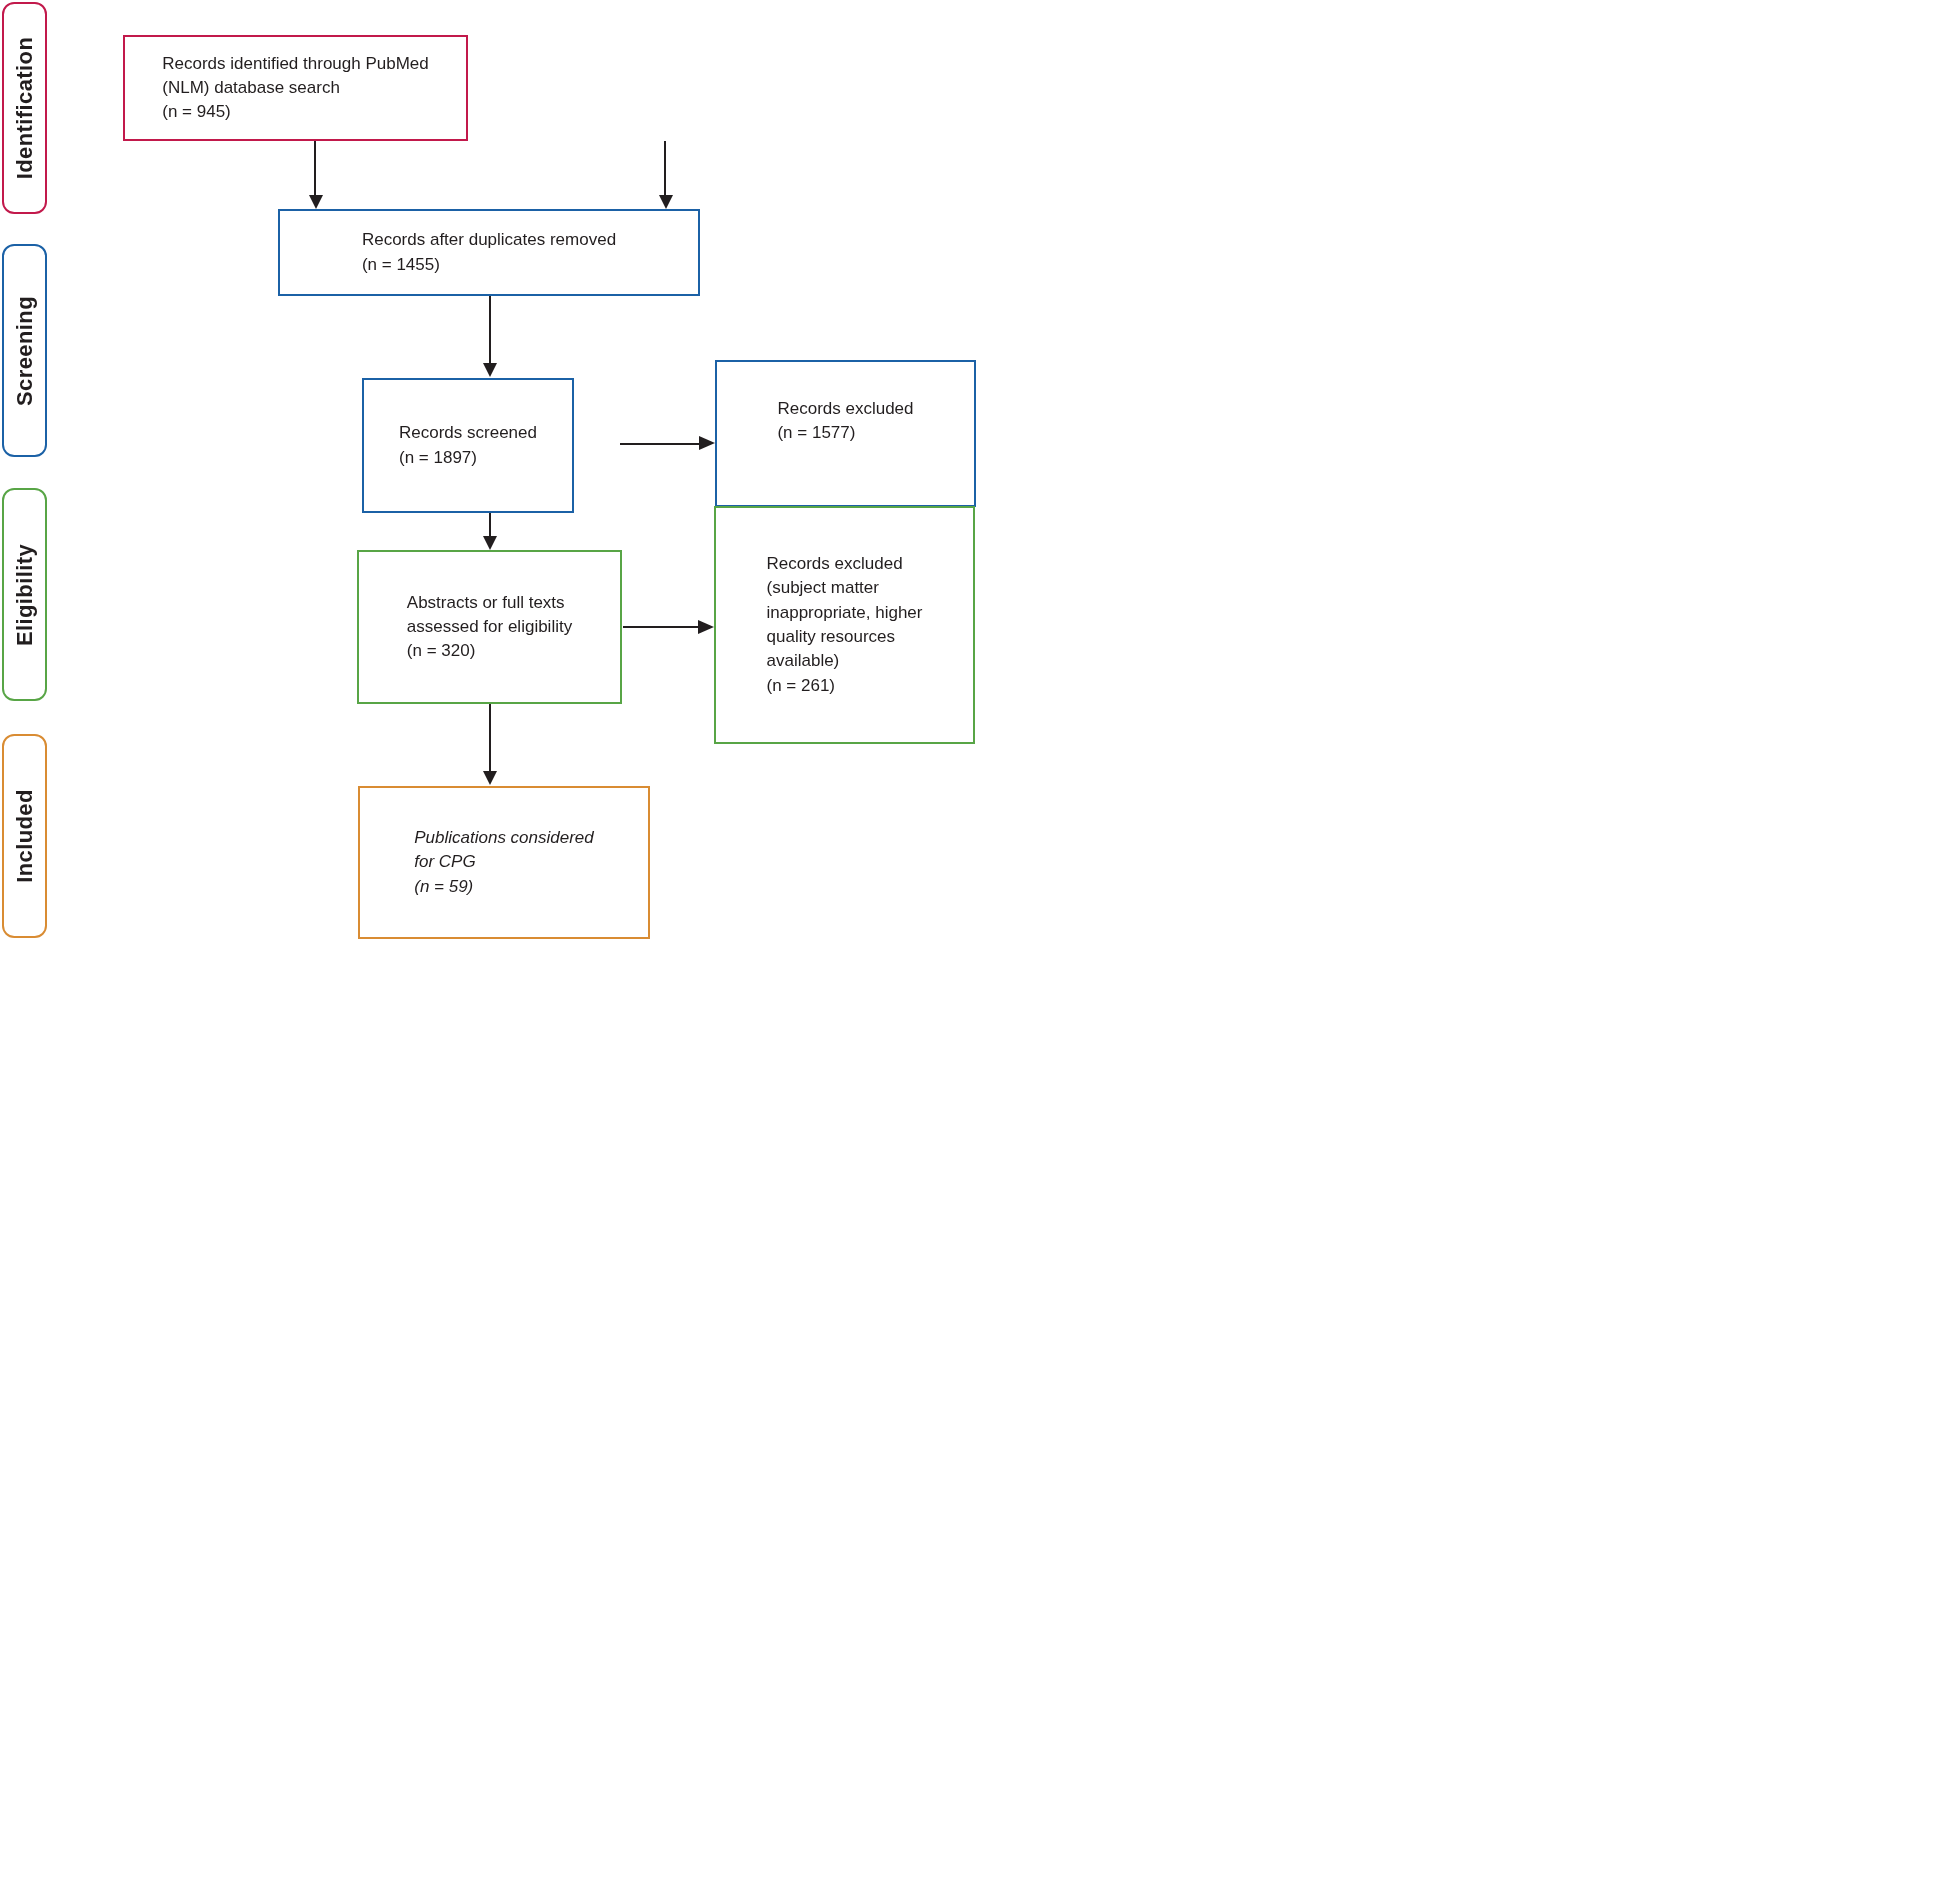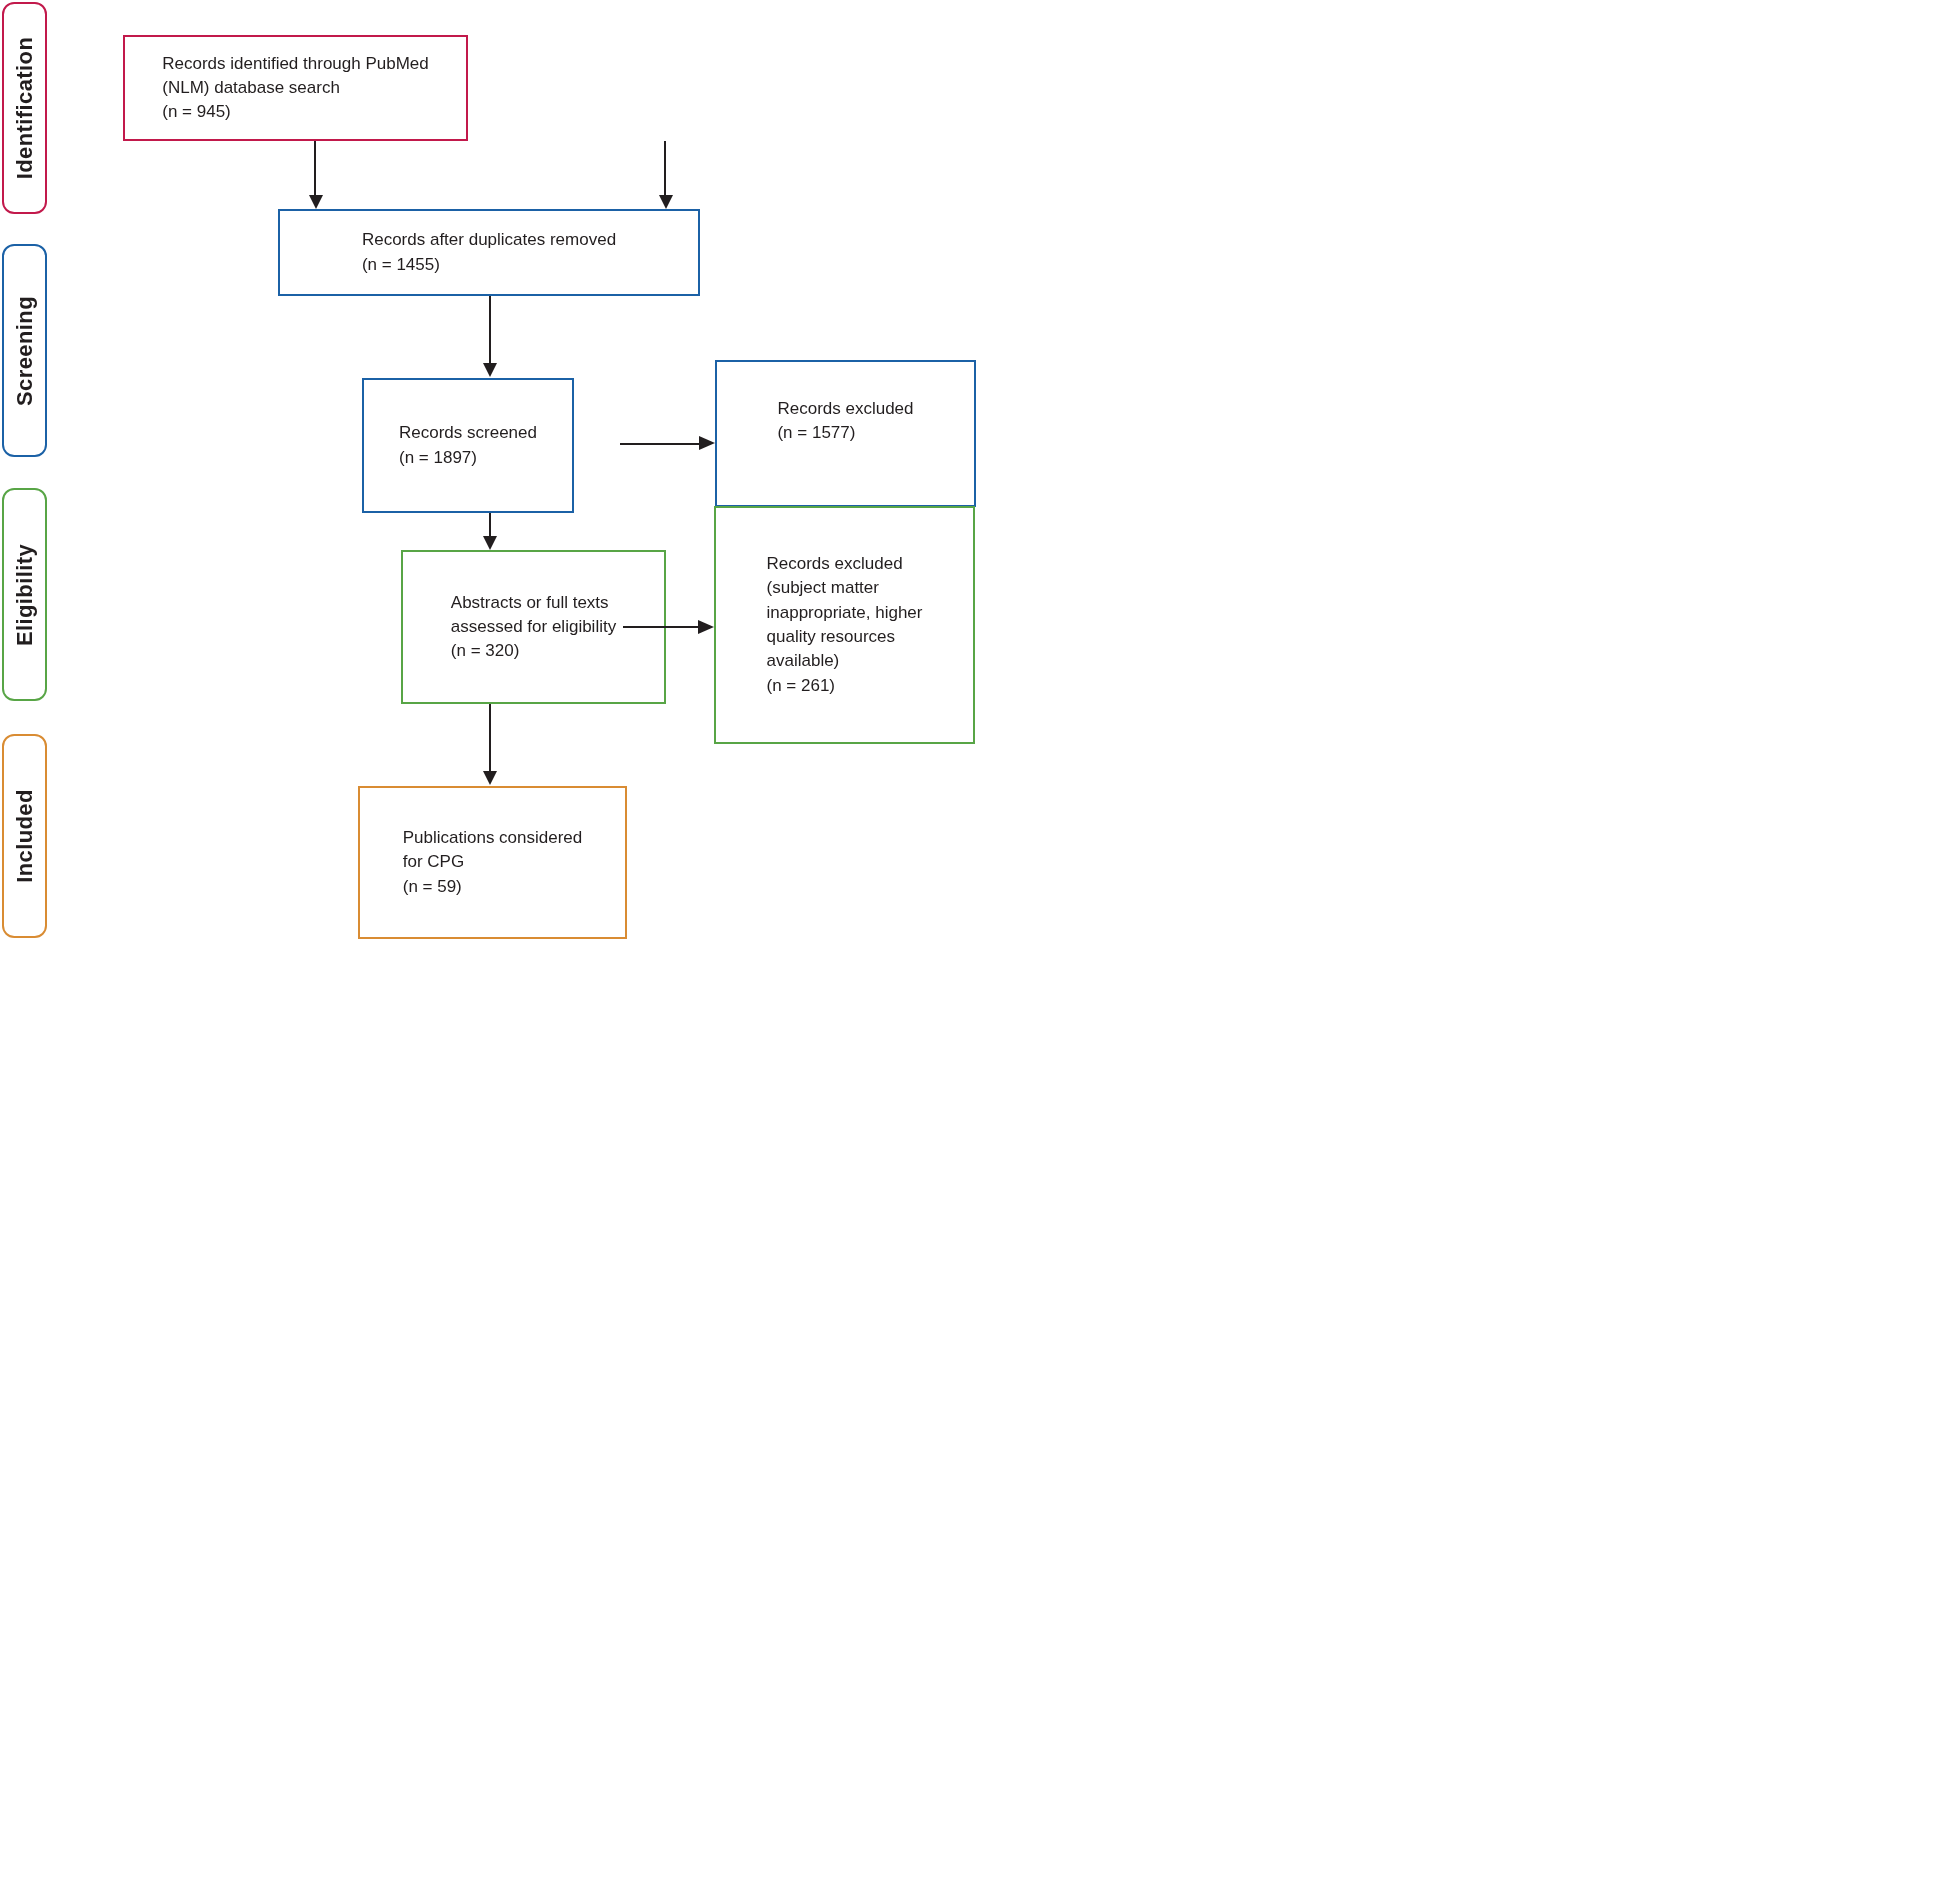--- a/index.html
+++ b/index.html
@@ -88,23 +88,23 @@
   #label-identification { top: 1.6px;   height: 212px; }
   #label-screening      { top: 244px; height: 213px; }
   #label-eligibility    { top: 488px; height: 213px; }
   #label-included       { top: 734px; height: 204px; }
 
   #box-pubmed      { left: 123px; top: 35px;  width: 345px; height: 106px; }
   #box-other       { left: 515px; top: 35px;  width: 345px; height: 106px; }
   #box-duplicates  { left: 278px; top: 209px; width: 422px; height: 87px; }
   #box-screened    { left: 362px; top: 378px; width: 212px; height: 135px; }
   #box-excluded1   { left: 715px; top: 360px; width: 261px; height: 147px; padding-bottom: 24.4px; }
-  #box-assessed    { left: 357px; top: 550px; width: 265px; height: 154px; margin-left: 44px; }
+  #box-assessed    { left: 357px; top: 550px; width: 265px; height: 154px; }
   #box-excluded2   { left: 714px; top: 506px; width: 261px; height: 238px; }
-  #box-considered  { left: 358px; top: 786px; width: 269px; height: 153px; }
+  #box-considered  { left: 358px; top: 786px; width: 292px; height: 153px; font-style: italic; }
 </style>
 </head>
 <body>
 
 <div class="canvas">
 
   <div class="stage-label c-identification" id="label-identification">
     <span class="vtext">Identification</span>
   </div>
   <div class="stage-label c-screening" id="label-screening">

